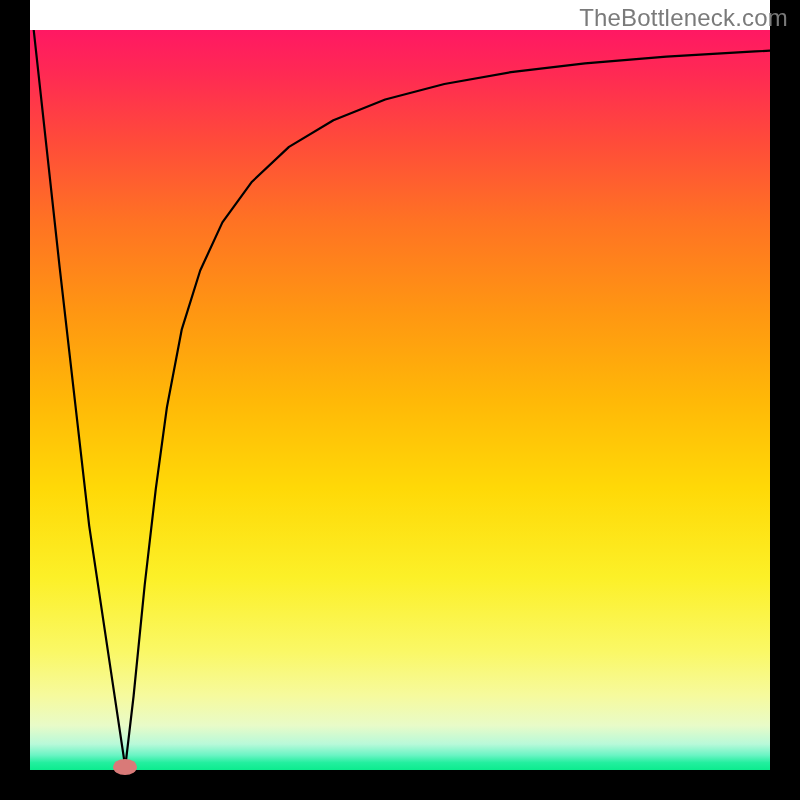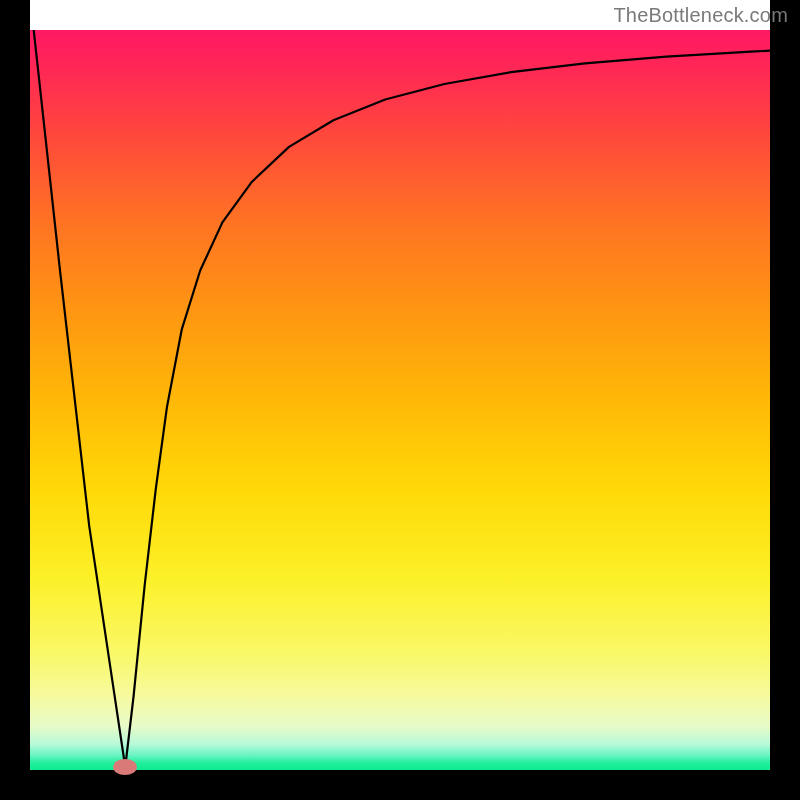--- a/index.html
+++ b/index.html
@@ -10,21 +10,21 @@
   .chart-container {
     position: relative;
     width: 800px;
     height: 800px;
   }
   .watermark {
     position: absolute;
     top: 4px;
     right: 12px;
     font-family: Arial, Helvetica, sans-serif;
-    font-size: 20px;
+    font-size: 24px;
     color: #7a7a7a;
     font-weight: 400;
     z-index: 10;
     letter-spacing: 0.2px;
   }
   .plot-frame {
     position: absolute;
     left: 30px;
     top: 30px;
     width: 740px;

